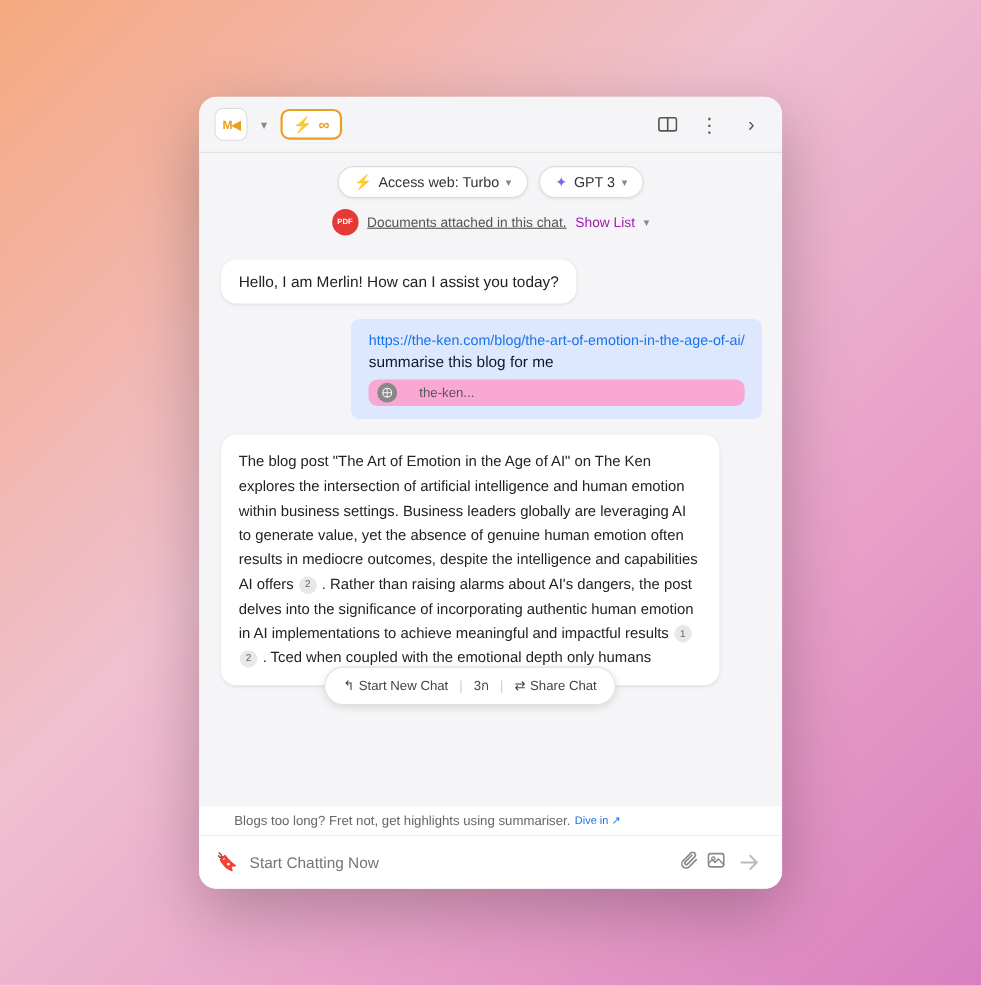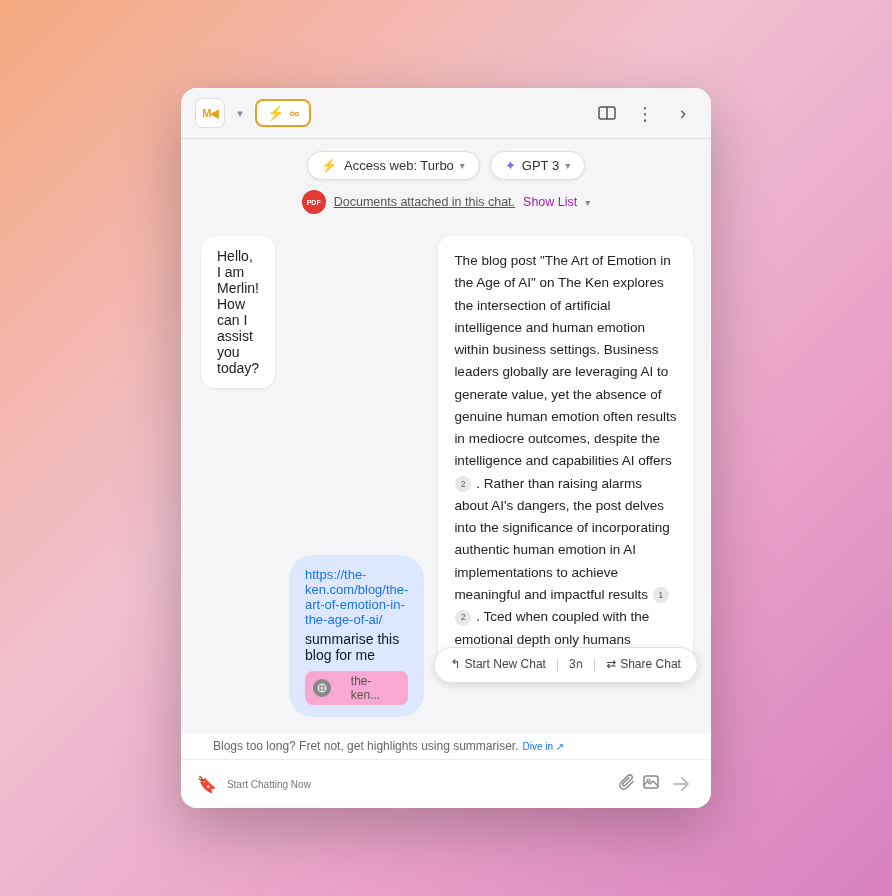--- a/index.html
+++ b/index.html
@@ -121,21 +121,21 @@
       flex-direction: column;
       position: relative;
     }
 
     .messages-scroll {
       flex: 1;
       overflow-y: auto;
       padding: 16px 20px;
       padding-right: 18px;
       display: flex;
-      flex-direction: row;
+      flex-direction: column;
       gap: 14px;
     }
 
     .messages-scroll::-webkit-scrollbar { width: 6px; }
     .messages-scroll::-webkit-scrollbar-thumb { background: #ccc; border-radius: 3px; }
 
     
     .top-pills {
       display: flex;
       align-items: center;
@@ -217,21 +217,21 @@
       padding: 12px 16px;
       max-width: 85%;
       font-size: 14px;
       color: #222;
       box-shadow: 0 1px 3px rgba(0,0,0,0.08);
     }
 
     .msg-user {
       align-self: flex-end;
       background: #dde8ff;
-      border-radius: 24px;
+      border-radius: 8px;
       padding: 12px 16px;
       max-width: 85%;
       font-size: 14px;
       color: #222;
     }
 
     .msg-user-link {
       color: #1a73e8;
       font-size: 13px;
       display: block;
@@ -363,21 +363,21 @@
     .bookmark-icon {
       color: #888;
       font-size: 16px;
       cursor: pointer;
     }
 
     .chat-input {
       flex: 1;
       border: none;
       outline: none;
-      font-size: 10px;
+      font-size: 14px;
       color: #aaa;
       background: transparent;
     }
 
     .input-actions {
       display: flex;
       align-items: center;
       gap: 8px;
     }
 

